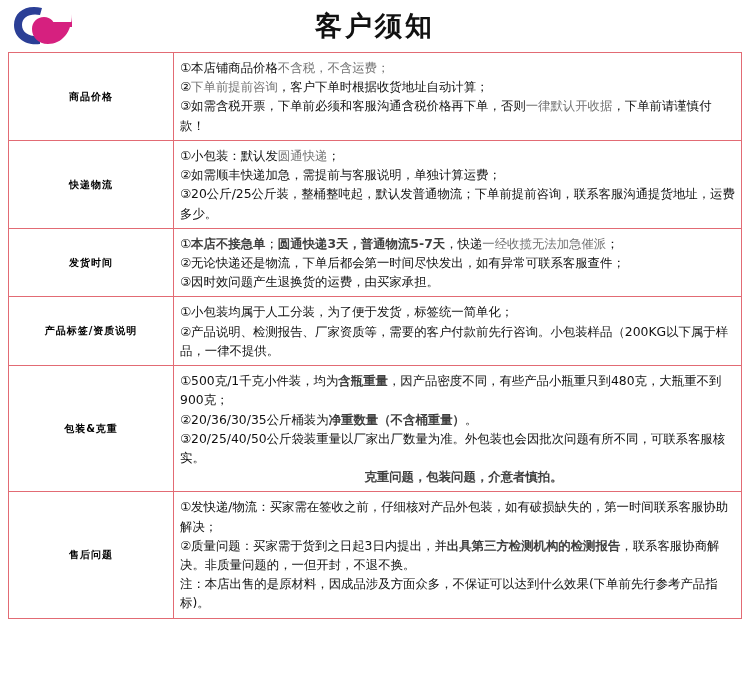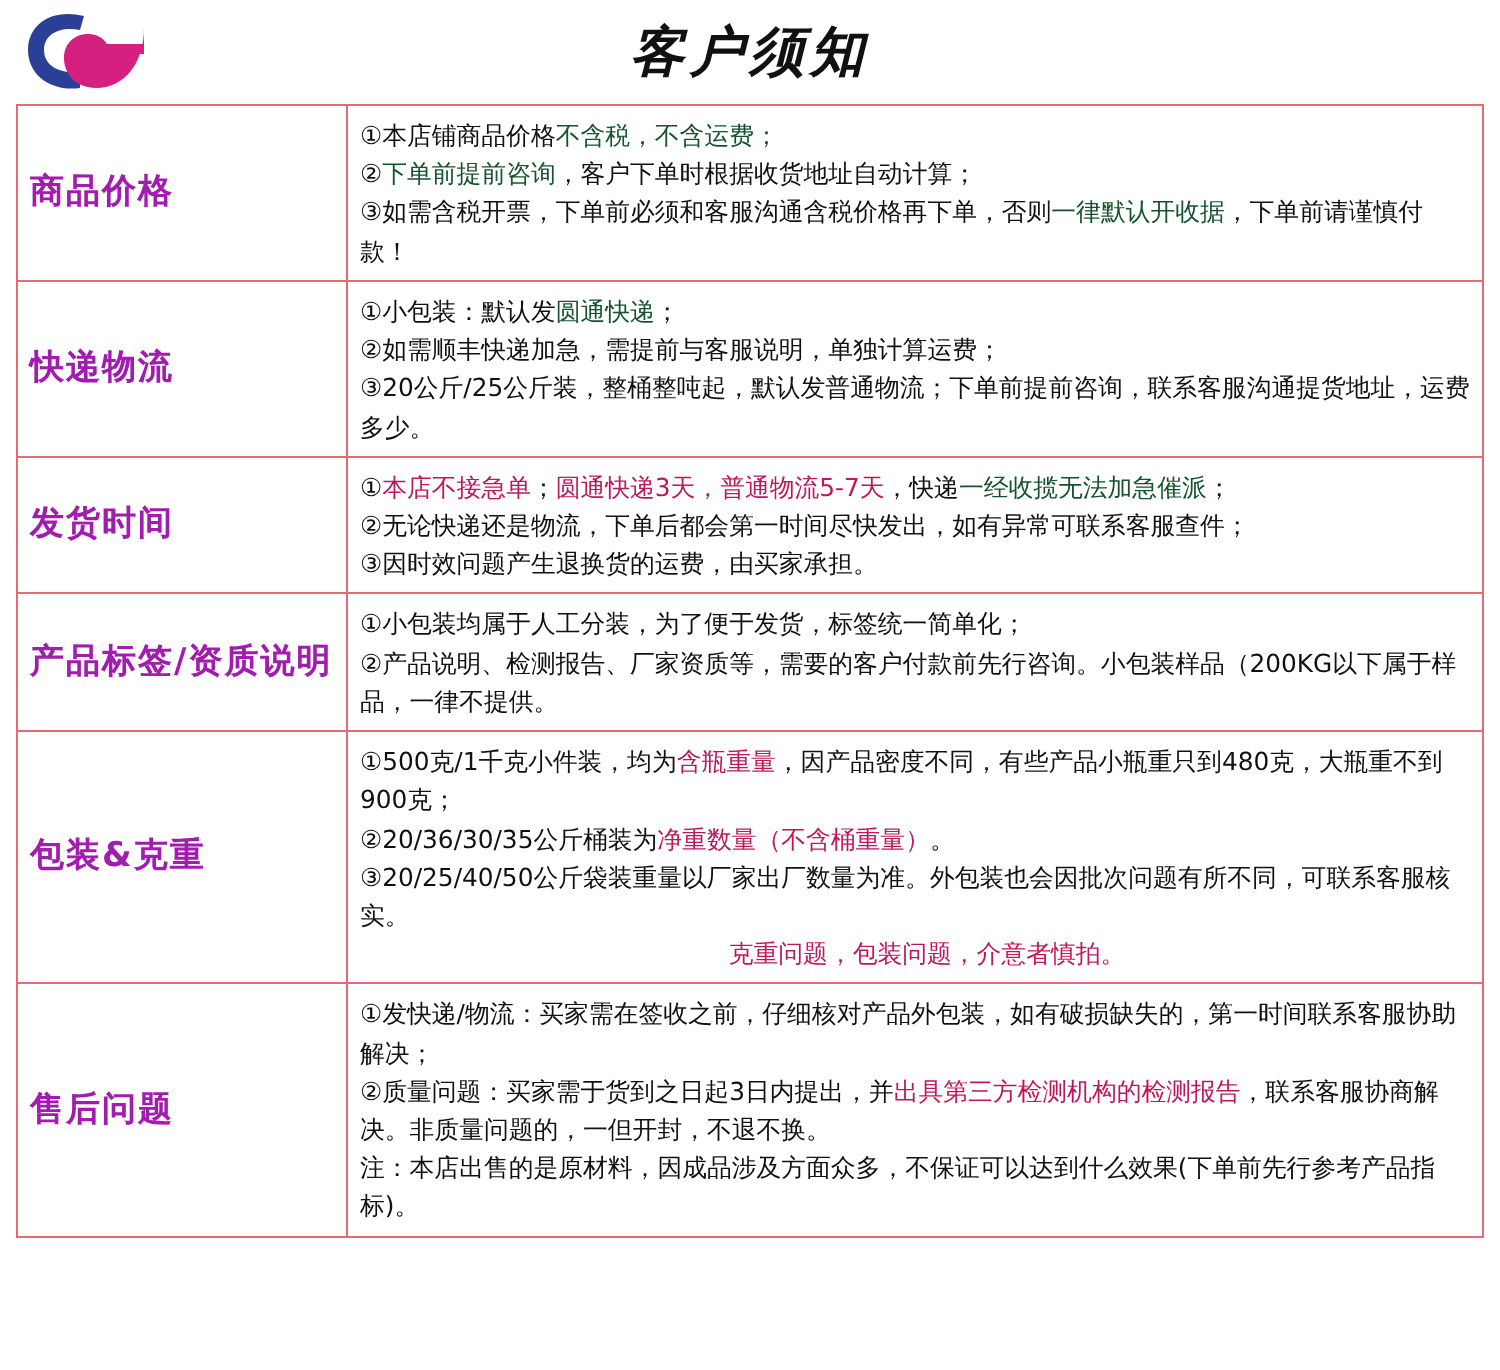--- a/index.html
+++ b/index.html
@@ -21,21 +21,20 @@
     box-sizing: border-box;
   }
 
   
   .header {
     position: relative;
     height: 52px;
     display: flex;
     align-items: center;
     justify-content: center;
-    font-style: italic;
   }
   .logo {
     position: absolute;
     left: 10px;
     top: 2px;
     width: 66px;
     height: 48px;
   }
   .title {
     font-size: 27px;
@@ -52,42 +51,43 @@
     margin: 0 8px;
     table-layout: fixed;
   }
   table.notice td {
     border: 1px solid #e26b74;
     vertical-align: middle;
     padding: 5px 6px;
   }
   td.label {
     width: 152px;
+    text-align: center;
     font-weight: bold;
-    font-size: 17px;
+    font-size: 10px;
     letter-spacing: 1px;
-    color: #a21caf;
+    color: #000000;
     line-height: 1.35;
   }
   td.content {
     font-size: 12.4px;
     line-height: 1.55;
     color: #111;
     text-align: left;
   }
   td.content p {
     margin: 0;
     padding: 0;
   }
   .red {
-    color: #14532d;
+    color: #737373;
   }
   .red-b {
-    color: #be185d;
-    font-weight: normal;
+    color: #404040;
+    font-weight: bold;
   }
 </style>
 </head>
 <body>
 
 <div class="page">
 
   <div class="header">
     <div class="logo">
       <svg viewBox="0 0 66 48" width="66" height="48" aria-hidden="true">

